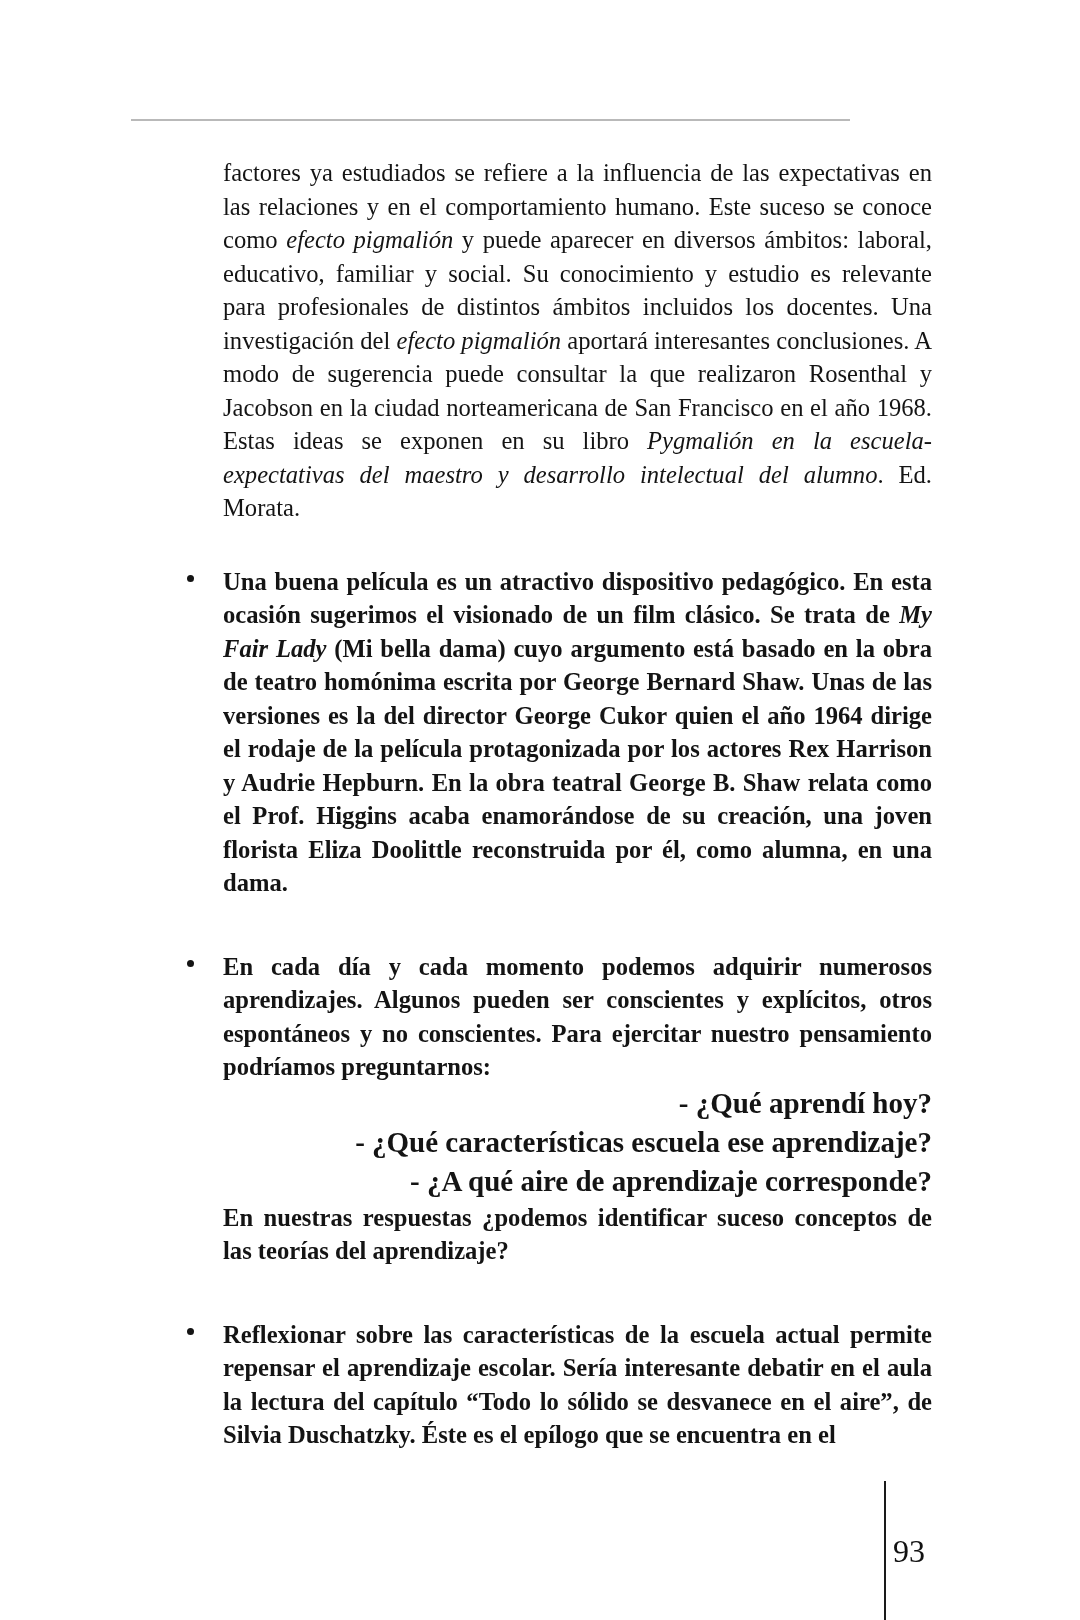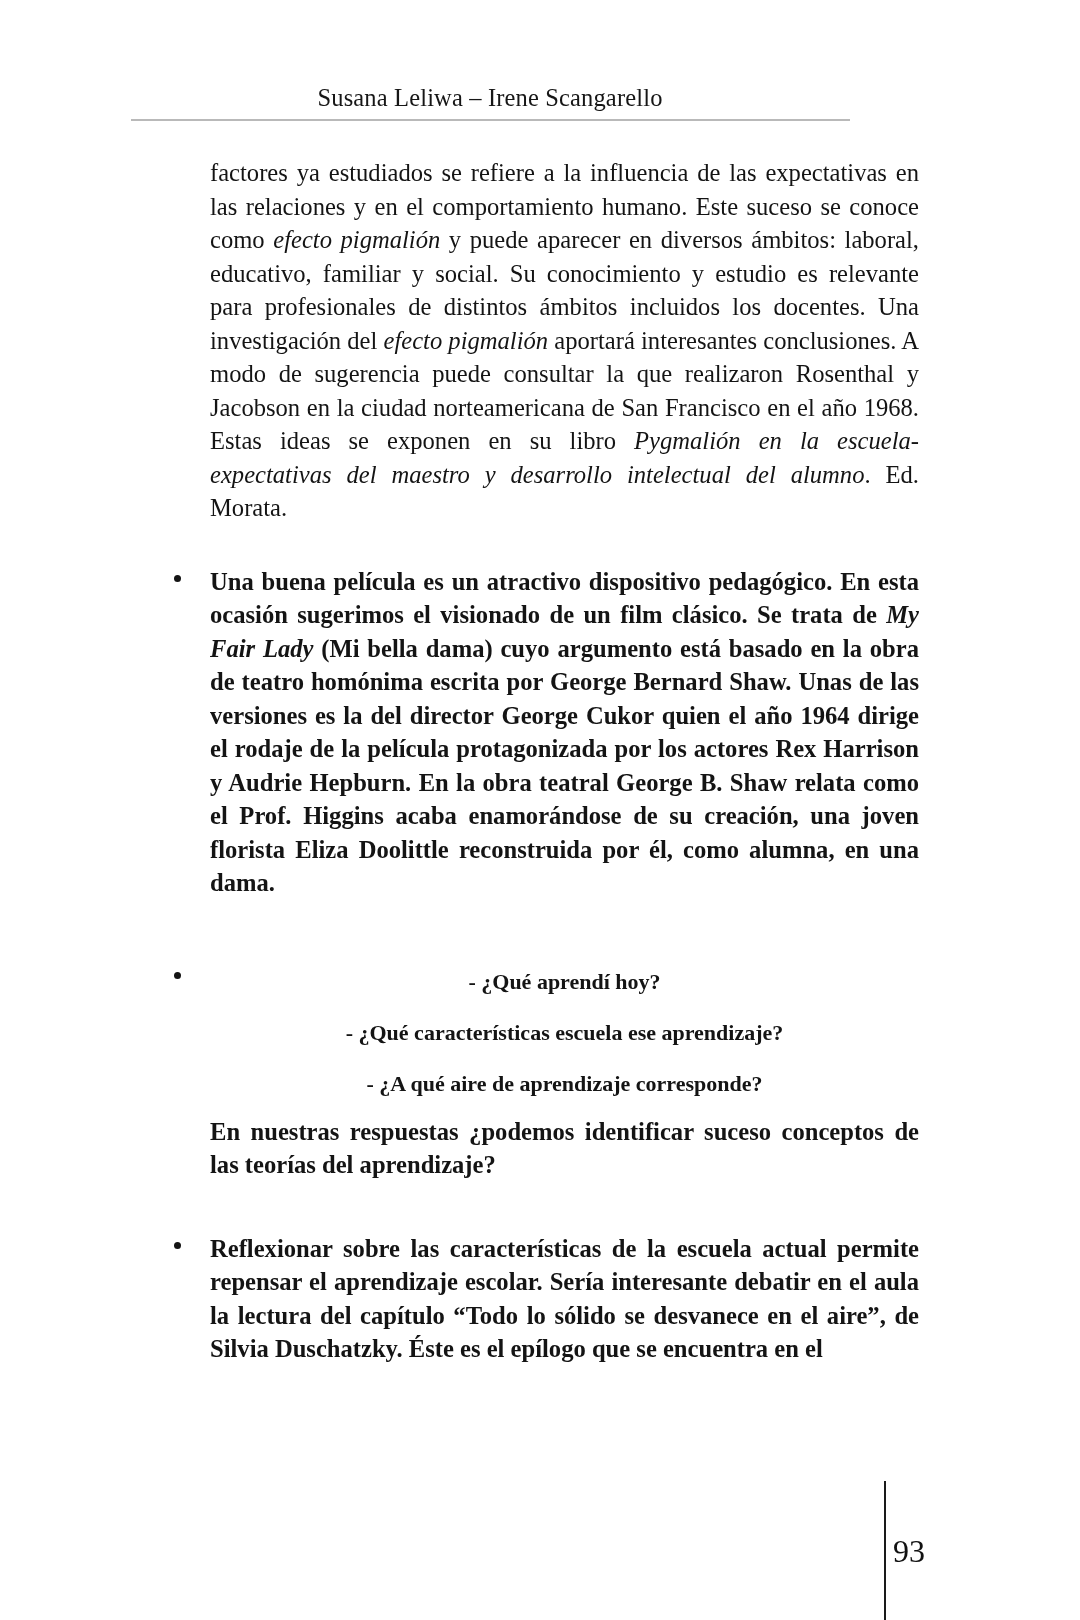--- a/index.html
+++ b/index.html
@@ -41,21 +41,21 @@
     left: 131px;
     top: 119px;
     width: 719px;
     height: 2px;
     background: #b9b9b9;
   }
 
   
   .content {
     position: absolute;
-    left: 210px;
+    left: 223px;
     top: 156px;
     width: 709px;
   }
 
   p.body-para {
     margin: 0;
     font-size: 24.6px;
     line-height: 33.5px;
     text-align: justify;
     text-justify: inter-word;
@@ -89,24 +89,24 @@
     width: 7px;
     height: 7px;
     border-radius: 50%;
     background: #141414;
   }
   .gap-md { height: 40px; }
   .gap-lg { height: 50px; }
 
   
   .question-line {
-    margin: 12px;
-    font-size: 22px;
+    margin: 0;
+    font-size: 29px;
     line-height: 39px;
-    text-align: center;
+    text-align: right;
     color: #141414;
     white-space: nowrap;
   }
 
   
   .folio-rule {
     position: absolute;
     left: 884px;
     top: 1481px;
     width: 2px;
@@ -120,23 +120,20 @@
     font-size: 32px;
     line-height: 1;
     color: #111111;
   }
 </style>
 </head>
 <body>
 
 <div class="page">
 
-  <div class="header">
-    <span class="header-title">Susana Leliwa – Irene Scangarello</span>
-  </div>
   <div class="header-rule"></div>
 
   <div class="content">
 
     <p class="body-para no-stretch">
       <span id="para-cont"><span>factores ya estudiados se refiere a la influencia de las expectativas en las relaciones y en el comportamiento humano. Este suceso se conoce como </span><span class="ital">efecto pigmalión</span><span> y puede aparecer en diversos ámbitos: laboral, educativo, familiar y social. Su conocimiento y estudio es relevante para profesionales de distintos ámbitos incluidos los docentes. Una investigación del </span><span class="ital">efecto pigmalión</span><span> aportará interesantes conclusiones. A modo de sugerencia puede consultar la que realizaron Rosenthal y Jacobson en la ciudad norteamericana de San Francisco en el año 1968. Estas ideas se exponen en su libro </span><span class="ital">Pygmalión en la escuela-expectativas del maestro y desarrollo intelectual del alumno</span><span>. Ed. Morata.</span></span>
     </p>
 
     <div class="gap-md"></div>
 
@@ -144,20 +141,23 @@
       <span class="bullet-marker"></span>
       <p class="body-para no-stretch">
         <span id="bullet-0"><span>Una buena película es un atractivo dispositivo pedagógico. En esta ocasión sugerimos el visionado de un film clásico. Se trata de </span><span class="ital">My Fair Lady</span><span> (Mi bella dama) cuyo argumento está basado en la obra de teatro homónima escrita por George Bernard Shaw. Unas de las versiones es la del director George Cukor quien el año 1964 dirige el rodaje de la película protagonizada por los actores Rex Harrison y Audrie Hepburn. En la obra teatral George B. Shaw relata como el Prof. Higgins acaba enamorándose de su creación, una joven florista Eliza Doolittle reconstruida por él, como alumna, en una dama.</span></span>
       </p>
     </div>
 
     <div class="gap-lg"></div>
 
     <div class="bullet-item">
       <span class="bullet-marker"></span>
+      <p class="body-para no-stretch">
+        <span id="bullet-1"><span>En cada día y cada momento podemos adquirir numerosos aprendizajes. Algunos pueden ser conscientes y explícitos, otros espontáneos y no conscientes. Para ejercitar nuestro pensamiento podríamos preguntarnos:</span></span>
+      </p>
       <div class="question-list">
         <p class="question-line">- ¿Qué aprendí hoy?</p>
         <p class="question-line">- ¿Qué características escuela ese aprendizaje?</p>
         <p class="question-line">- ¿A qué aire de aprendizaje corresponde?</p>
       </div>
       <p class="body-para no-stretch">En nuestras respuestas ¿podemos identificar suceso conceptos de las teorías del aprendizaje?</p>
     </div>
 
     <div class="gap-lg"></div>
 

